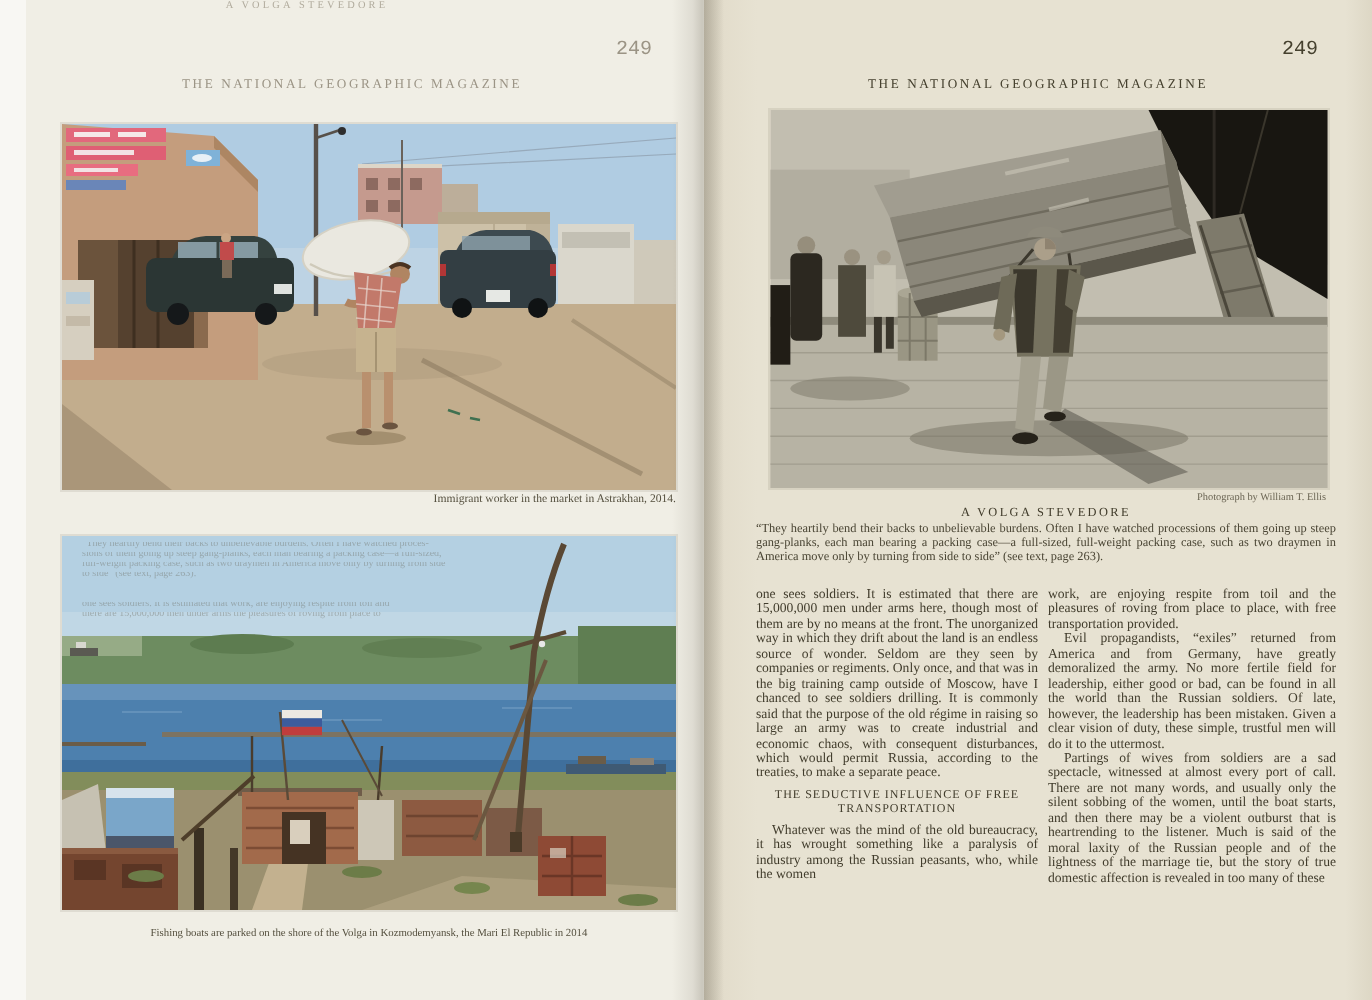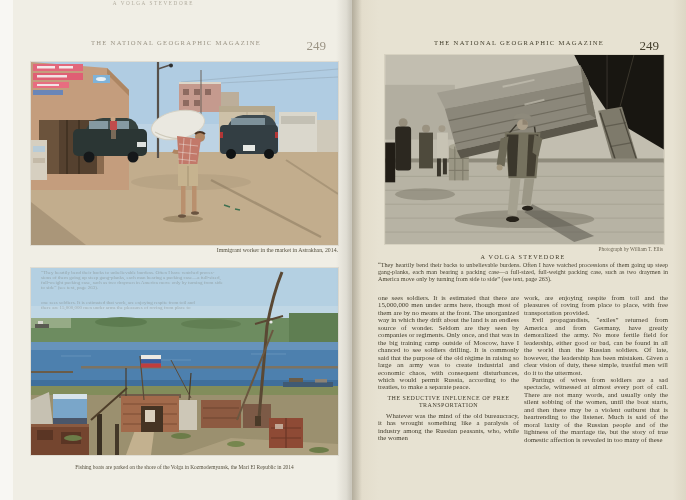--- a/index.html
+++ b/index.html
@@ -12,21 +12,21 @@
   .page-right { left:352px; width:334px;
             background:linear-gradient(to right,#cfc9b8 0%, #e3ddcc 3%, #e7e2d2 8%, #e7e2d2 96%, #ddd7c5 100%); }
   .gutter { position:absolute; left:336px; top:0; width:26px; height:500px;
             background:linear-gradient(to right, rgba(70,62,45,0) 0%, rgba(70,62,45,0.10) 40%, rgba(70,62,45,0.22) 58%, rgba(70,62,45,0) 100%);
             pointer-events:none; }
 
   .running-head { position:absolute; top:39px; left:0; right:0; text-align:center;
             font-size:6.6px; letter-spacing:1.3px; }
   .page-left  .running-head { color:#9b9485; width:352px; }
   .page-right .running-head { color:#45402e; width:334px; }
-  .page-num { position:absolute; top:38px; font-size:13px; }
+  .page-num { position:absolute; top:20px; font-size:10px;font-family:Liberation Mono, monospace; }
   .page-left  .page-num { right:26px; color:#9b9485; }
   .page-right .page-num { right:27px; color:#45402e; }
 
   .photo { position:absolute; box-shadow:0 0 0 1px rgba(80,70,50,0.10); }
   .photo svg { display:block; }
 
   .caption { position:absolute; color:#55503f; }
   .cap-market { left:31px; top:246.5px; width:307px; text-align:right; font-size:5.8px; }
   .ghost-cap  { left:31px; top:255px; width:307px; text-align:center; font-size:5.2px;
                 letter-spacing:1.6px; color:rgba(125,117,99,0.55); }

